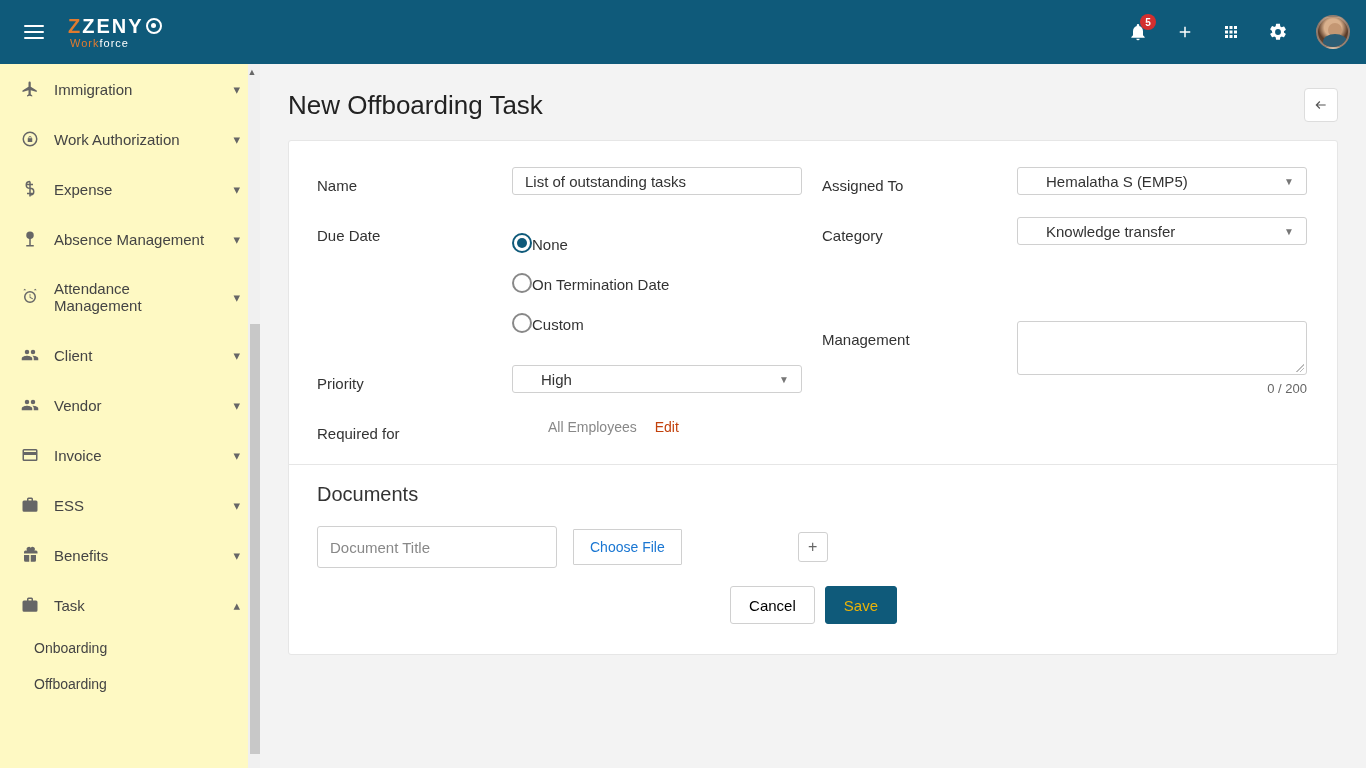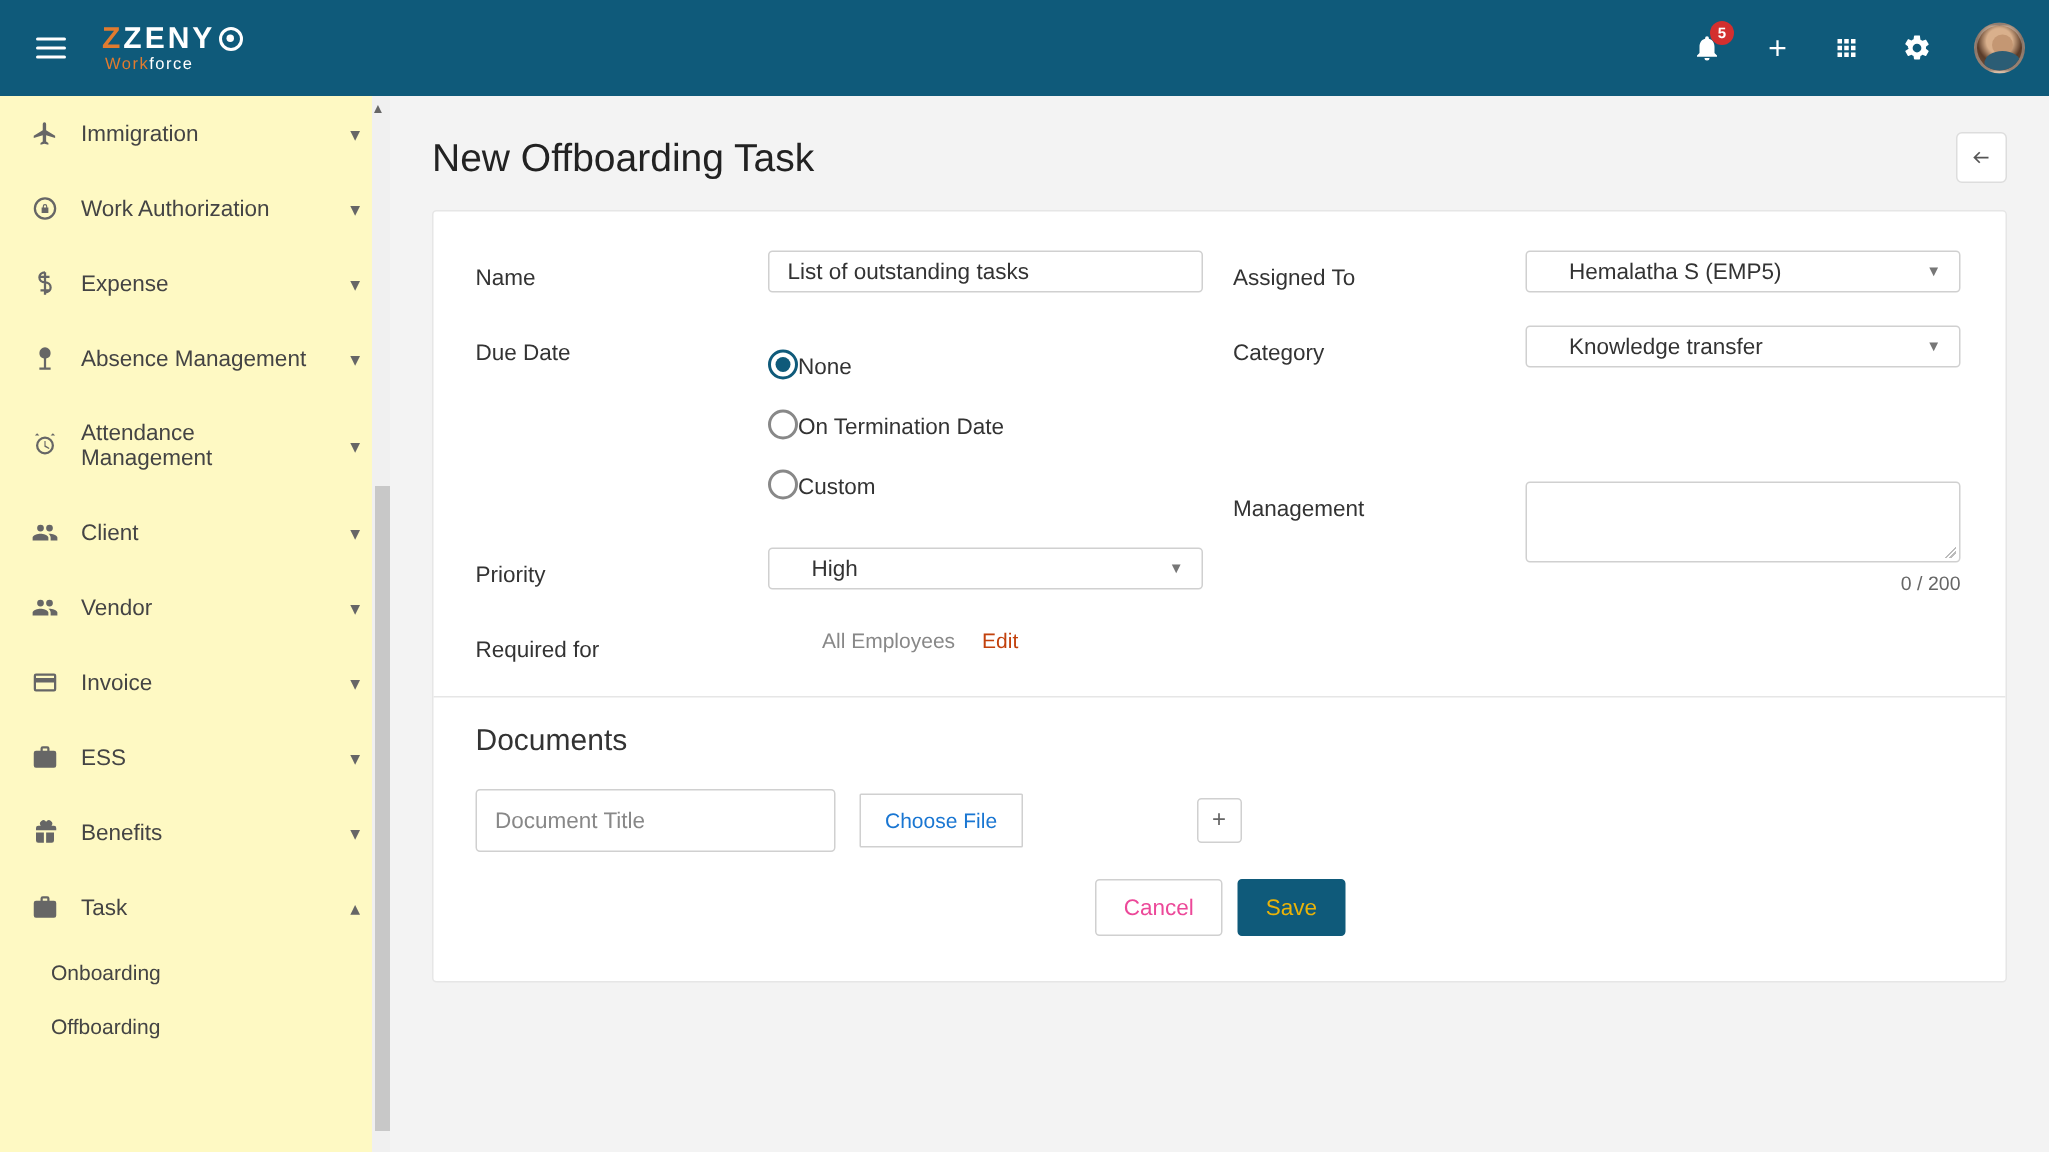--- a/index.html
+++ b/index.html
@@ -295,21 +295,21 @@
   .actions{
     display:flex;justify-content:flex-end;
     gap:10px;padding:18px 0 6px;
     width:580px;
   }
   .btn{
     height:38px;padding:0 18px;border-radius:3px;
     font-size:15px;cursor:pointer;
     display:flex;align-items:center;
   }
-  .btn-cancel{ background:#fff;border:1px solid #d0d0d0;color:#ec4899; }
+  .btn-cancel{ background:#fff;border:1px solid #d0d0d0;color:#000000; }
   .btn-save{ background:#0f5a7a;border:1px solid #0f5a7a;color:#eab308; }
 </style>
 </head>
 <body>
 
 <div class="header">
   <div class="hamburger">
     <span></span>
       <span></span>
       <span></span>

